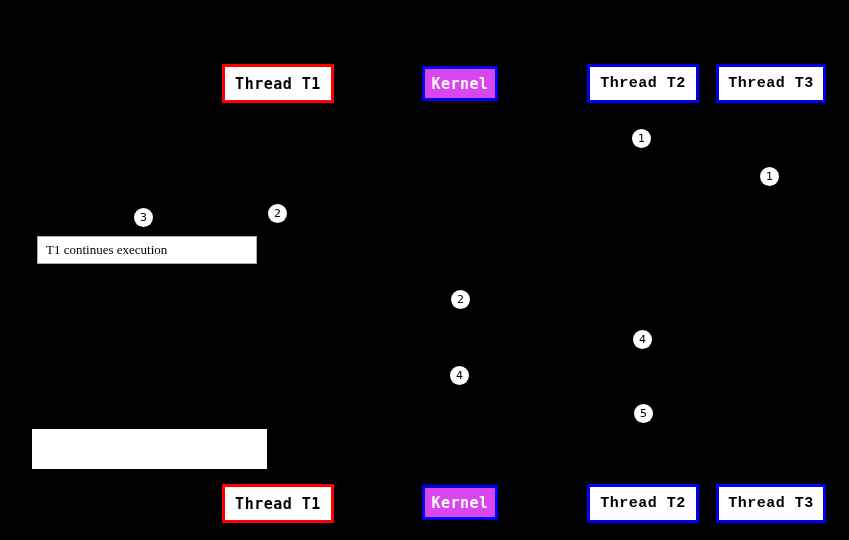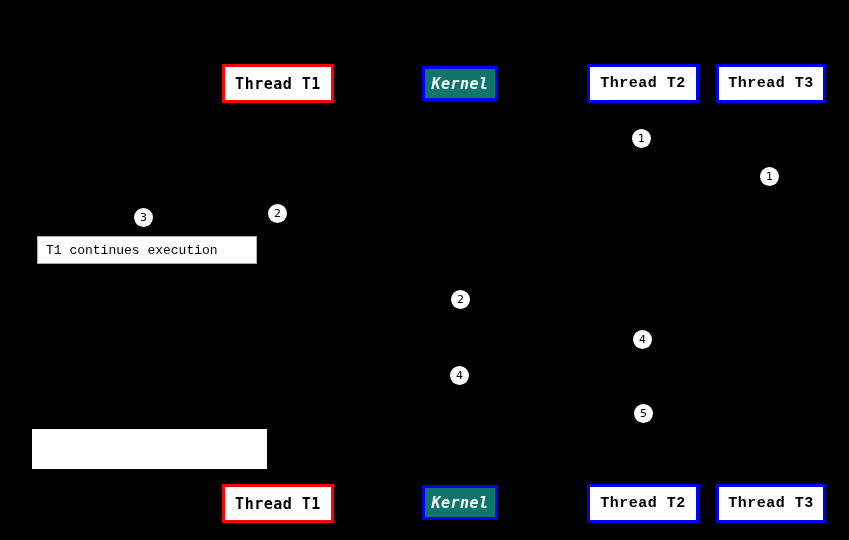--- a/index.html
+++ b/index.html
@@ -28,24 +28,23 @@
     display: flex;
     align-items: center;
     justify-content: center;
     letter-spacing: 0.5px;
     white-space: nowrap;
   }
   .lane-box.red {
     border-color: #ff0000;
   }
   .lane-box.blue {
-    background: #0f766e;
+    background: #d946ef;
     border-color: #0000ee;
     color: #ffffff;
-    font-style: italic;
   }
   .lane-box.blueborder {
     border-color: #0000ee;
     font-family: Liberation Mono, monospace;
   }
   .marker {
     position: absolute;
     width: 19px;
     height: 19px;
     border-radius: 50%;
@@ -57,21 +56,21 @@
     align-items: center;
     justify-content: center;
     box-sizing: border-box;
   }
   .note {
     position: absolute;
     box-sizing: border-box;
     background: #ffffff;
     border: 1px solid #aaaaaa;
     color: #000000;
-    font-family: Liberation Mono, monospace;
+    font-family: Liberation Serif, serif;
     font-size: 13px;
     display: flex;
     align-items: center;
     padding-left: 8px;
     white-space: nowrap;
   }
   .blank-box {
     position: absolute;
     box-sizing: border-box;
     background: #ffffff;

